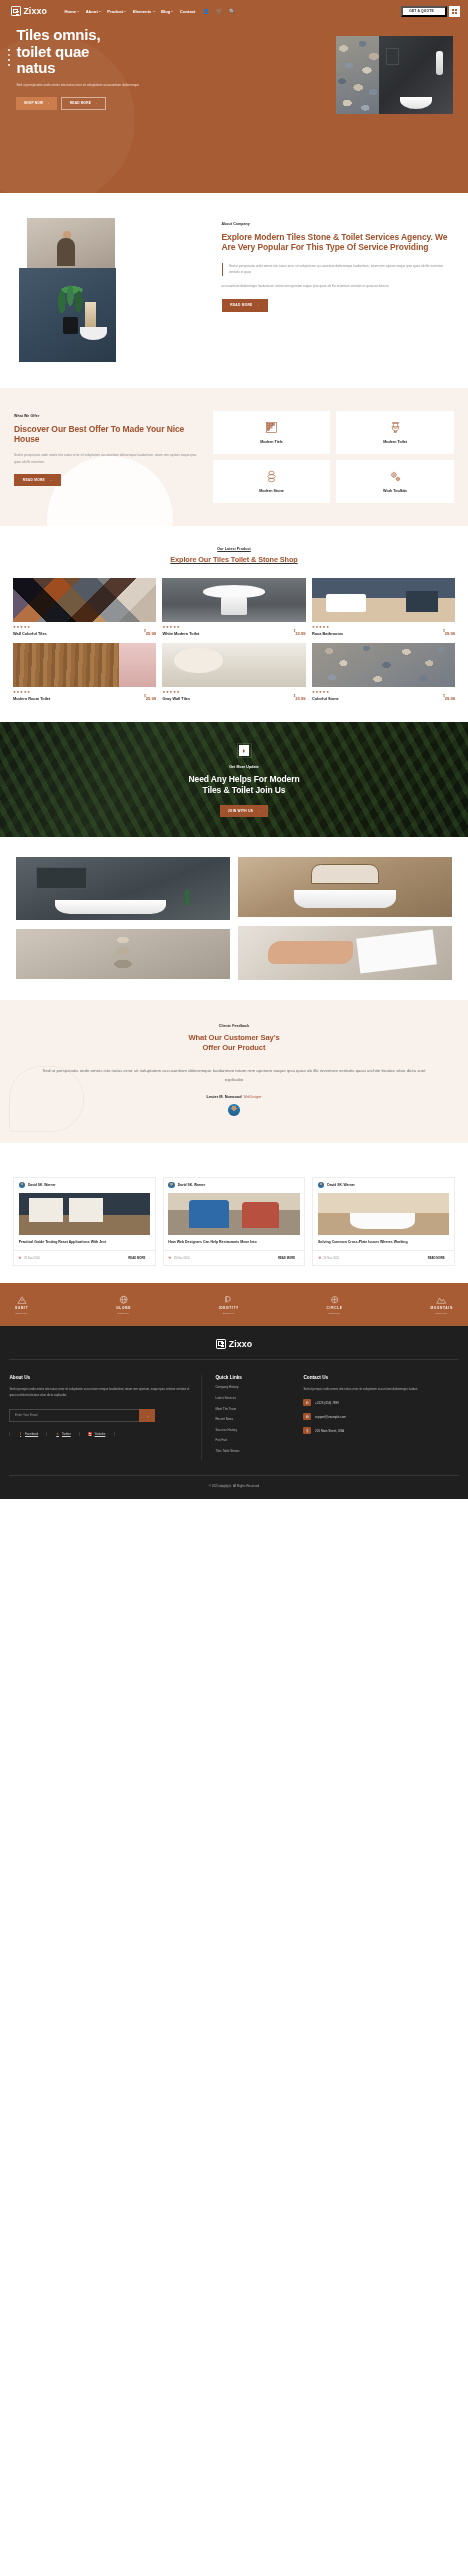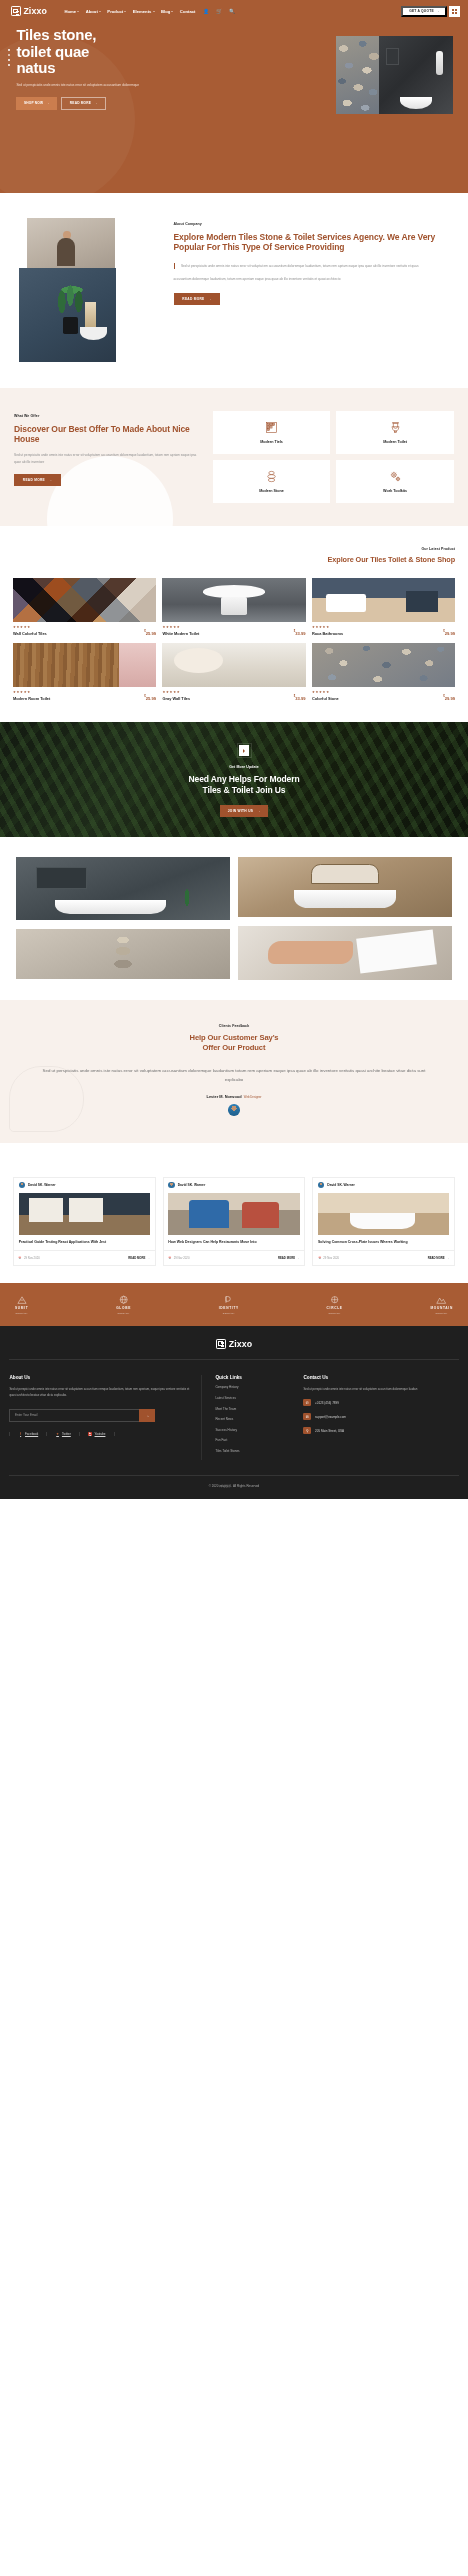--- a/index.html
+++ b/index.html
@@ -57,40 +57,40 @@
   .hero-bath .tub{position:absolute;left:28%;bottom:5.3px;width:32px;height:12.3px;border-radius:0 0 16px 16px / 0 0 8.8px 8.8px;
      background:linear-gradient(180deg,#fff,#e2e2e2);}
   .hero-bath .vase{position:absolute;right:10px;top:15px;width:7px;height:23.4px;border-radius:2.9px;
      background:linear-gradient(180deg,#f4f4f4,#cfcfcf);}
   .hero-bath .art{position:absolute;left:7px;top:11.7px;width:13px;height:17.6px;background:#34373a;border:0.6px solid #4a4d50;}
 
   
   .sec-label{font-size:3.5px;font-weight:bold;color:#1d1d1d;letter-spacing:0.1px;}
   .sec-title{color:#a0522d;font-weight:bold;letter-spacing:-0.1px;}
   .body-txt{font-size:3.2px;line-height:2.05;color:#8e8e8e;}
-  .center{text-align:right;}
+  .center{text-align:center;text-decoration:underline;}
 
   
   .about{display:flex;padding:24.6px 14px 21px 14px;gap:10.5px;background:#fff;}
   .about-media{position:relative;width:149px;height:149px;flex:0 0 auto;}
   .about-img-a{position:absolute;left:13px;top:0;width:88px;height:64px;
      background:linear-gradient(160deg,#cfc6bb 0%,#b8ada0 50%,#9d9286 100%);}
   .about-img-a .man{position:absolute;left:30px;top:20px;width:17.6px;height:28px;border-radius:8.2px 8.2px 0 0;background:#5a4a3c;}
   .about-img-a .head{position:absolute;left:36px;top:13px;width:7.6px;height:8.2px;border-radius:50%;background:#c99c79;}
   .about-img-b{position:absolute;left:4.7px;top:50px;width:97px;height:94px;
      background:linear-gradient(150deg,#46596b 0%,#35485a 55%,#2b3a49 100%);}
   .about-img-b .plant{position:absolute;left:36px;top:14px;width:34px;height:36px;
      background:radial-gradient(ellipse 5.3px 16px at 20% 55%,#2f6b3a 70%,transparent 72%),
                 radial-gradient(ellipse 4.7px 14.6px at 45% 38%,#3b8049 70%,transparent 72%),
                 radial-gradient(ellipse 5.3px 15px at 70% 55%,#2a6034 70%,transparent 72%),
                 radial-gradient(ellipse 15px 5.3px at 50% 22%,#46934f 70%,transparent 72%);}
   .about-img-b .pot{position:absolute;left:44px;top:49px;width:15px;height:17.6px;background:#16181a;border-radius:1.8px;}
   .about-img-b .bowl{position:absolute;left:61px;top:59px;width:27px;height:13px;border-radius:0 0 14px 14px/0 0 8.2px 8.2px;background:#efefef;}
   .about-img-b .lamp{position:absolute;left:66px;top:34px;width:11.7px;height:27px;background:linear-gradient(180deg,#e8d9bd,#bfa87f);}
-  .about-txt{flex:1;padding-top:4.7px;}
+  .about-txt{flex:1;padding-top:4.7px;margin-left:48px;}
   .about-txt .sec-title{font-size:8.5px;line-height:1.24;margin:5.3px 0 0 0;}
   .quote-blk{border-left:1.2px solid #a0522d;padding-left:6.4px;margin-top:10px;}
   .about-p2{margin-top:7px;}
   .about-btn{background:#a0522d;color:#fff;font-size:3.2px;font-weight:bold;letter-spacing:0.3px;padding:4.1px 8.8px;
      display:inline-flex;align-items:center;gap:3.5px;margin-top:10px;border:none;cursor:pointer;}
 
   
   .offer{display:flex;background:#f8f1ec;padding:23.4px 14px 23.4px 14px;gap:11.7px;position:relative;overflow:hidden;}
   .offer-blob{position:absolute;left:47px;bottom:-56px;width:126px;height:126px;border-radius:50%;background:#fff;opacity:.85;}
   .offer-left{width:187px;position:relative;z-index:2;padding-top:3.5px;}
@@ -301,21 +301,21 @@
 
   <div class="hero-body">
     <div class="dots">
       <i></i>
       <i class="hollow"></i>
       <i></i>
       <i></i>
     </div>
     <div class="hero-left">
       <h1 class="hero-title">
-        <span>Tiles stone,</span><br>
+        <span>Tiles omnis,</span><br>
         <span>toilet quae</span><br>
         <span>natus</span>
       </h1>
       <p class="hero-sub">Sed ut perspiciatis unde omnis iste natus error sit voluptatem accusantium doloremque</p>
       <div class="hero-btns">
         <button class="btn-solid">
           <span>SHOP NOW</span>
           <span>→</span>
         </button>
         <button class="btn-outline">
@@ -359,21 +359,21 @@
       <span>READ MORE</span>
       <span>→</span>
     </button>
   </div>
 </section>
 
 <section class="offer">
   <div class="offer-blob"></div>
   <div class="offer-left">
     <div class="sec-label">What We Offer</div>
-    <h2 class="sec-title">Discover Our Best Offer To Made About Nice House</h2>
+    <h2 class="sec-title">Discover Our Best Offer To Made Your Nice House</h2>
     <p class="body-txt">Sed ut perspiciatis unde omnis iste natus error sit voluptatem accusantium doloremque laudantium, totam rem apriam eaque ipsa quae ab illo inventore</p>
     <button class="offer-btn">
       <span>READ MORE</span>
       <span>→</span>
     </button>
   </div>
   <div class="offer-grid">
     <div class="offer-card">
       <svg width="13" height="13" viewBox="0 0 24 24" fill="none" stroke="#a0522d" stroke-width="1.1">
         <rect x="3" y="3" width="18" height="18"></rect>
@@ -527,21 +527,21 @@
       <div class="hand"></div>
       <div class="sheet"></div>
     </div>
   </div>
 </section>
 
 <section class="testi">
   <div class="testi-ghost"></div>
   <div class="sec-label">Clients Feedback</div>
   <h2 class="sec-title">
-    <span>Help Our Customer Say's</span><br>
+    <span>What Our Customer Say's</span><br>
     <span>Offer Our Product</span>
   </h2>
   <p class="testi-quote">Sed ut perspiciatis unde omnis iste natus error sit voluptatem accusantium doloremque laudantium totam rem aperiam eaque ipsa quae ab illo inventore veritatis quasi archite beatae vitae dicta sunt explicabo</p>
   <div class="testi-author">
     <span>Lester M. Norwood</span><em>Web Designer</em>
   </div>
   <div class="testi-avatar"></div>
 </section>
 
 <section class="blog">

